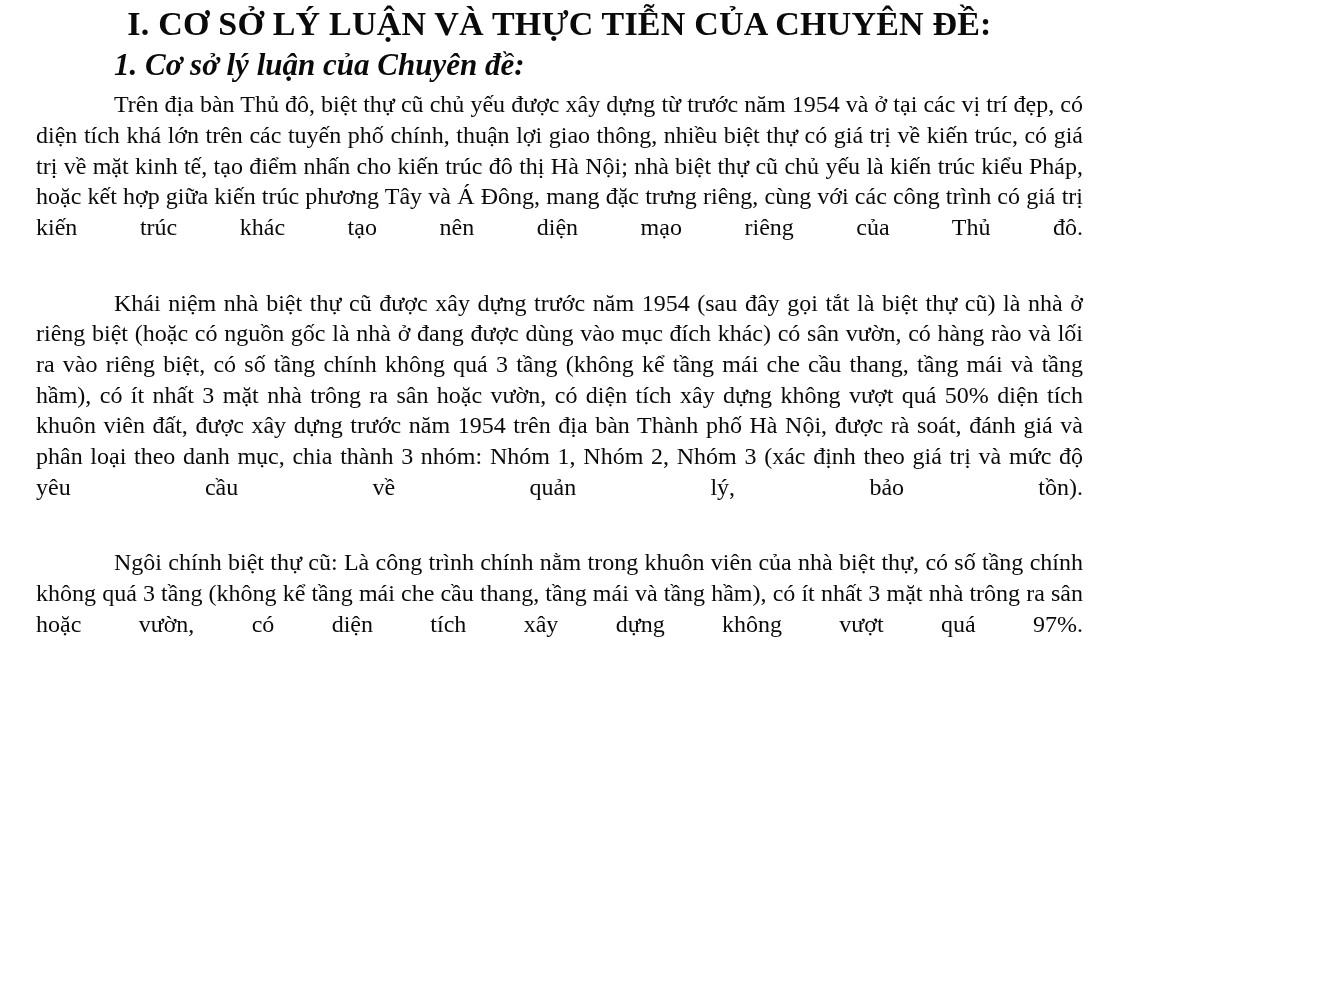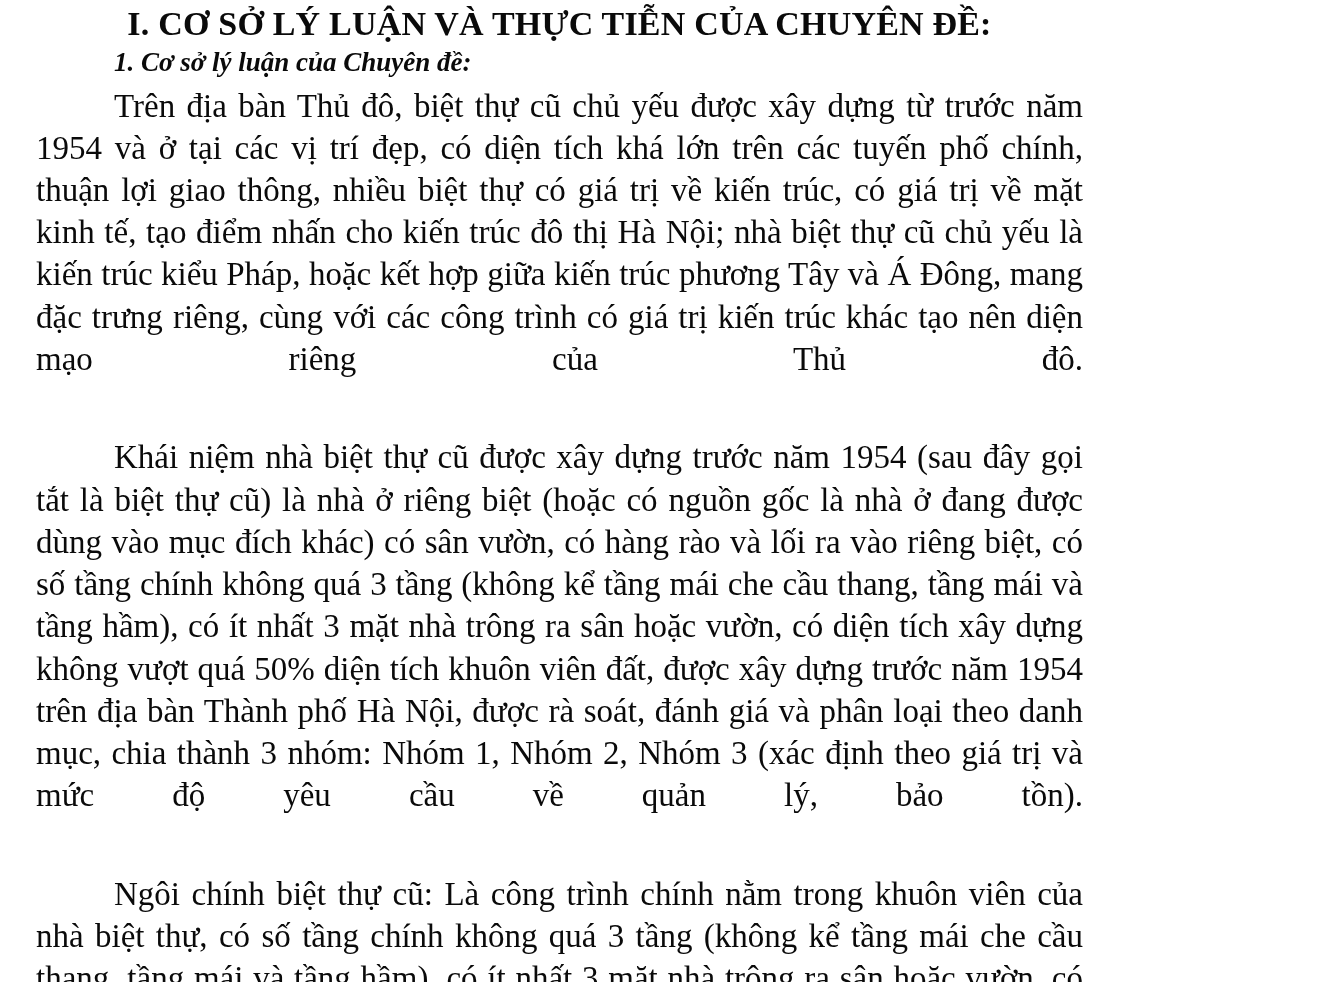--- a/index.html
+++ b/index.html
@@ -22,28 +22,28 @@
   }
   .doc-heading {
     font-size: 34px;
     font-weight: bold;
     text-align: center;
     letter-spacing: 0.2px;
     line-height: 1.18;
     margin: 0 0 2px 0;
   }
   .doc-subheading {
-    font-size: 27px;
+    font-size: 31px;
     font-style: italic;
     line-height: 1.2;
     margin: 0 0 6px 0;
     padding-left: 78px;
   }
   p.body-par {
-    font-size: 33px;
+    font-size: 24px;
     line-height: 1.28;
     margin: 0 0 14px 0;
     text-align: justify;
     text-justify: inter-word;
     text-indent: 78px;
     hyphens: none;
   }
   p.body-par:last-child {
     margin-bottom: 0;
   }
@@ -55,14 +55,14 @@
   }
 </style>
 </head>
 <body>
 
 <div class="page">
   <h1 class="doc-heading">I. CƠ SỞ LÝ LUẬN VÀ THỰC TIỄN CỦA CHUYÊN ĐỀ:</h1>
   <h2 class="doc-subheading">1. Cơ sở lý luận của Chuyên đề:</h2>
   <p class="body-par">Trên địa bàn Thủ đô, biệt thự cũ chủ yếu được xây dựng từ trước năm 1954 và ở tại các vị trí đẹp, có diện tích khá lớn trên các tuyến phố chính, thuận lợi giao thông, nhiều biệt thự có giá trị về kiến trúc, có giá trị về mặt kinh tế, tạo điểm nhấn cho kiến trúc đô thị Hà Nội; nhà biệt thự cũ chủ yếu là kiến trúc kiểu Pháp, hoặc kết hợp giữa kiến trúc phương Tây và Á Đông, mang đặc trưng riêng, cùng với các công trình có giá trị kiến trúc khác tạo nên diện mạo riêng của Thủ đô.</p>
   <p class="body-par">Khái niệm nhà biệt thự cũ được xây dựng trước năm 1954 (sau đây gọi tắt là biệt thự cũ) là nhà ở riêng biệt (hoặc có nguồn gốc là nhà ở đang được dùng vào mục đích khác) có sân vườn, có hàng rào và lối ra vào riêng biệt, có số tầng chính không quá 3 tầng (không kể tầng mái che cầu thang, tầng mái và tầng hầm), có ít nhất 3 mặt nhà trông ra sân hoặc vườn, có diện tích xây dựng không vượt quá 50% diện tích khuôn viên đất, được xây dựng trước năm 1954 trên địa bàn Thành phố Hà Nội, được rà soát, đánh giá và phân loại theo danh mục, chia thành 3 nhóm: Nhóm 1, Nhóm 2, Nhóm 3 (xác định theo giá trị và mức độ yêu cầu về quản lý, bảo tồn).</p>
-  <p class="body-par">Ngôi chính biệt thự cũ: Là công trình chính nằm trong khuôn viên của nhà biệt thự, có số tầng chính không quá 3 tầng (không kể tầng mái che cầu thang, tầng mái và tầng hầm), có ít nhất 3 mặt nhà trông ra sân hoặc vườn, có diện tích xây dựng không vượt quá 24%.</p>
+  <p class="body-par">Ngôi chính biệt thự cũ: Là công trình chính nằm trong khuôn viên của nhà biệt thự, có số tầng chính không quá 3 tầng (không kể tầng mái che cầu thang, tầng mái và tầng hầm), có ít nhất 3 mặt nhà trông ra sân hoặc vườn, có diện tích xây dựng không vượt quá 97%.</p>
 </div>
 
 </body></html>

